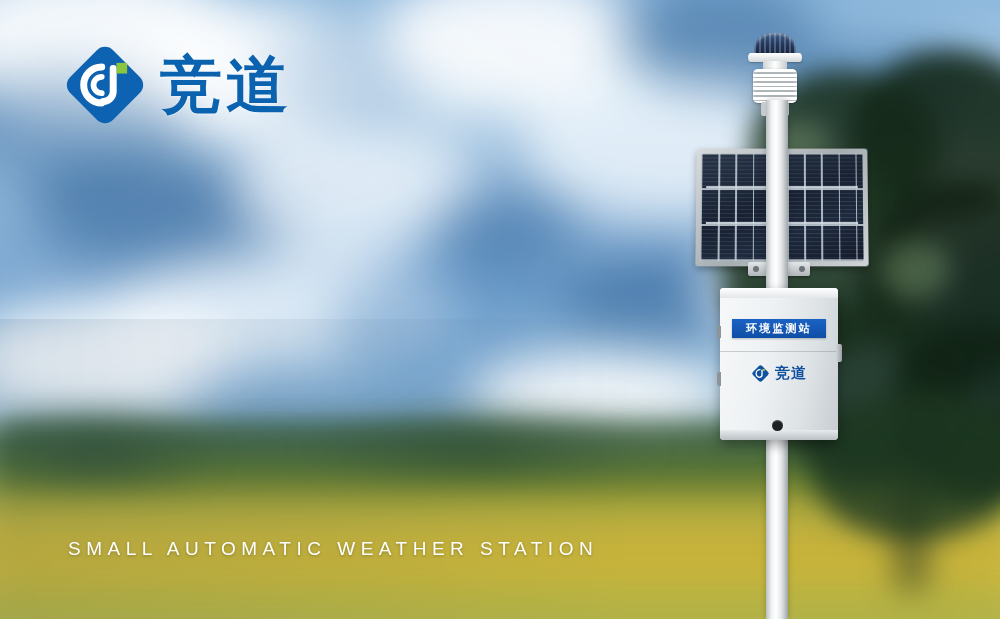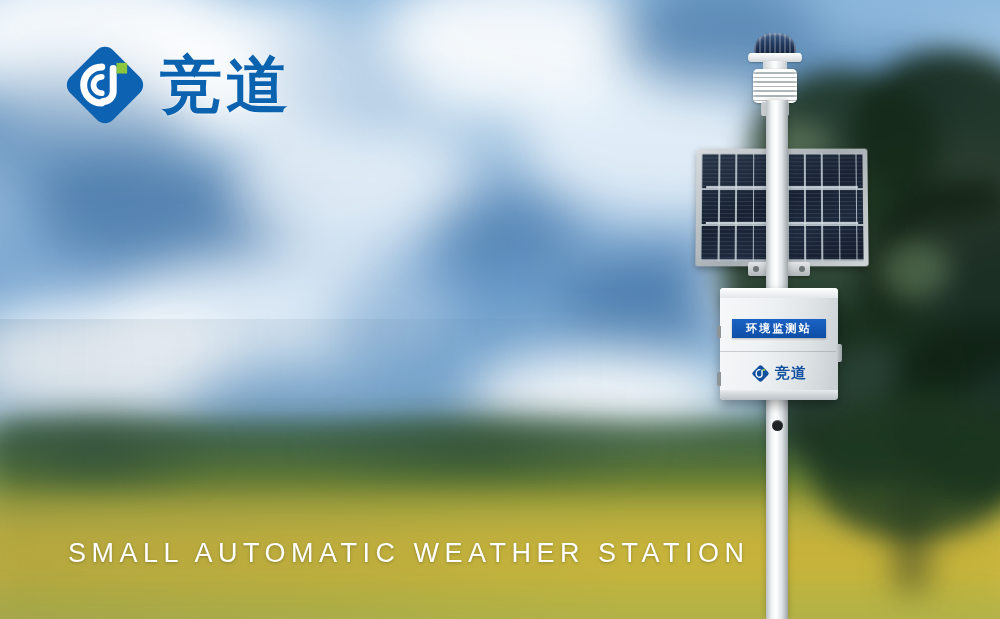--- a/index.html
+++ b/index.html
@@ -104,21 +104,21 @@
     color:#ffffff;font-weight:bold;
     font-size:104px;line-height:1.04;
     letter-spacing:6px;
     font-family:"DejaVu Sans","Liberation Sans",sans-serif;
     text-shadow:4px 5px 7px rgba(28,46,62,.45);
     white-space:nowrap;
   }
   .subtitle{
     position:absolute;left:68px;top:538px;z-index:20;
     color:#ffffff;
-    font-size:27px;
+    font-size:19px;
     letter-spacing:5.5px;
     font-weight:300;
     font-family:"Liberation Sans","DejaVu Sans",sans-serif;
     text-shadow:0 1px 3px rgba(60,60,20,.38);
     white-space:nowrap;
   }
 
   
   .station{position:absolute;left:690px;top:0;width:230px;height:619px;z-index:15;}
 
@@ -198,21 +198,21 @@
     border-radius:2px;
     box-shadow:0 2px 3px rgba(0,0,0,.25);
   }
   .bracket-bolt{
     position:absolute;top:4px;width:6px;height:6px;border-radius:50%;
     background:#6d7478;
   }
 
   
   .box{
-    position:absolute;left:30px;top:288px;width:118px;height:112px;
+    position:absolute;left:30px;top:288px;width:118px;height:152px;
     background:linear-gradient(100deg,#f6f8f9 0%, #eef1f3 40%, #dde2e5 72%, #c6ccd0 100%);
     border-radius:4px;
     box-shadow:0 5px 12px rgba(0,0,0,.35), inset 0 1px 0 rgba(255,255,255,.9);
   }
   .box-top{
     position:absolute;left:0;right:0;top:0;height:10px;
     background:linear-gradient(180deg,#ffffff,#e3e7ea);
     border-radius:4px 4px 0 0;
   }
   .box-bottom{

